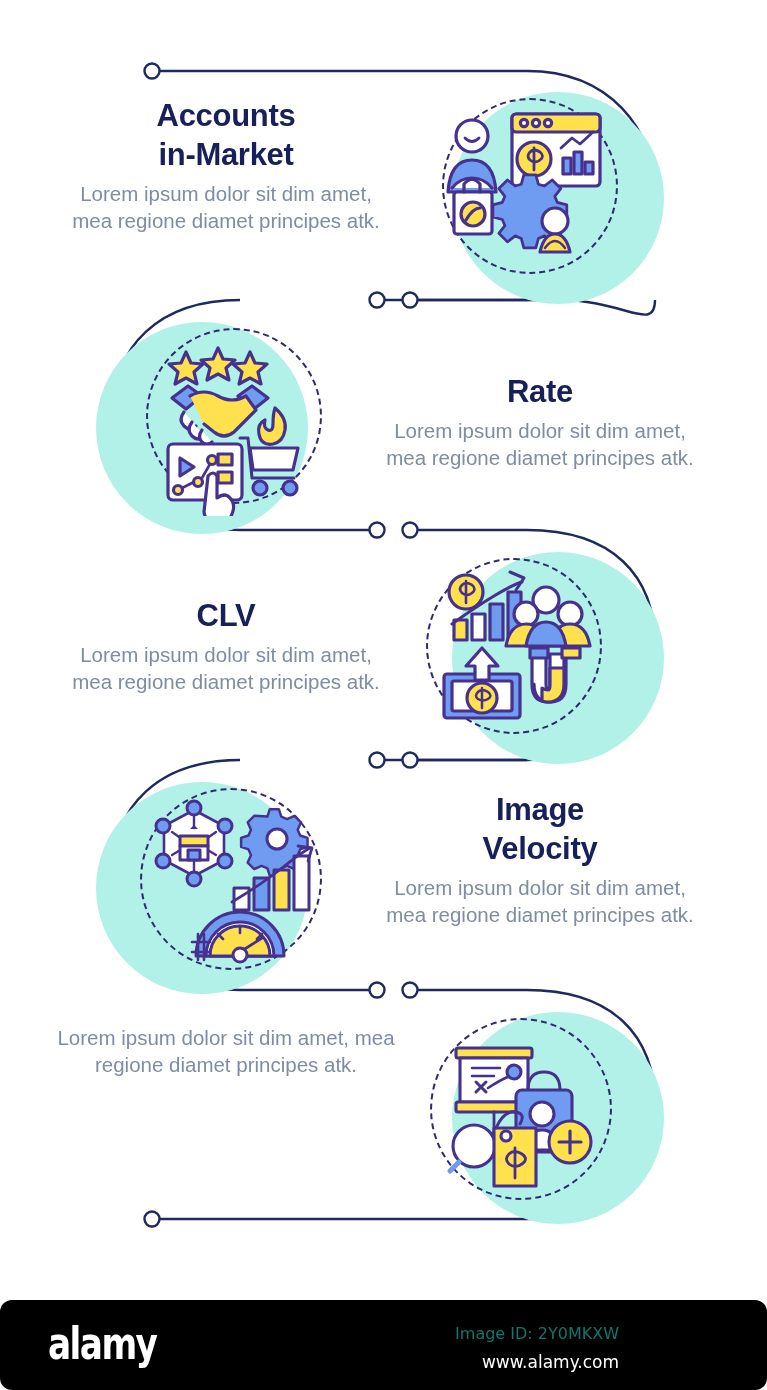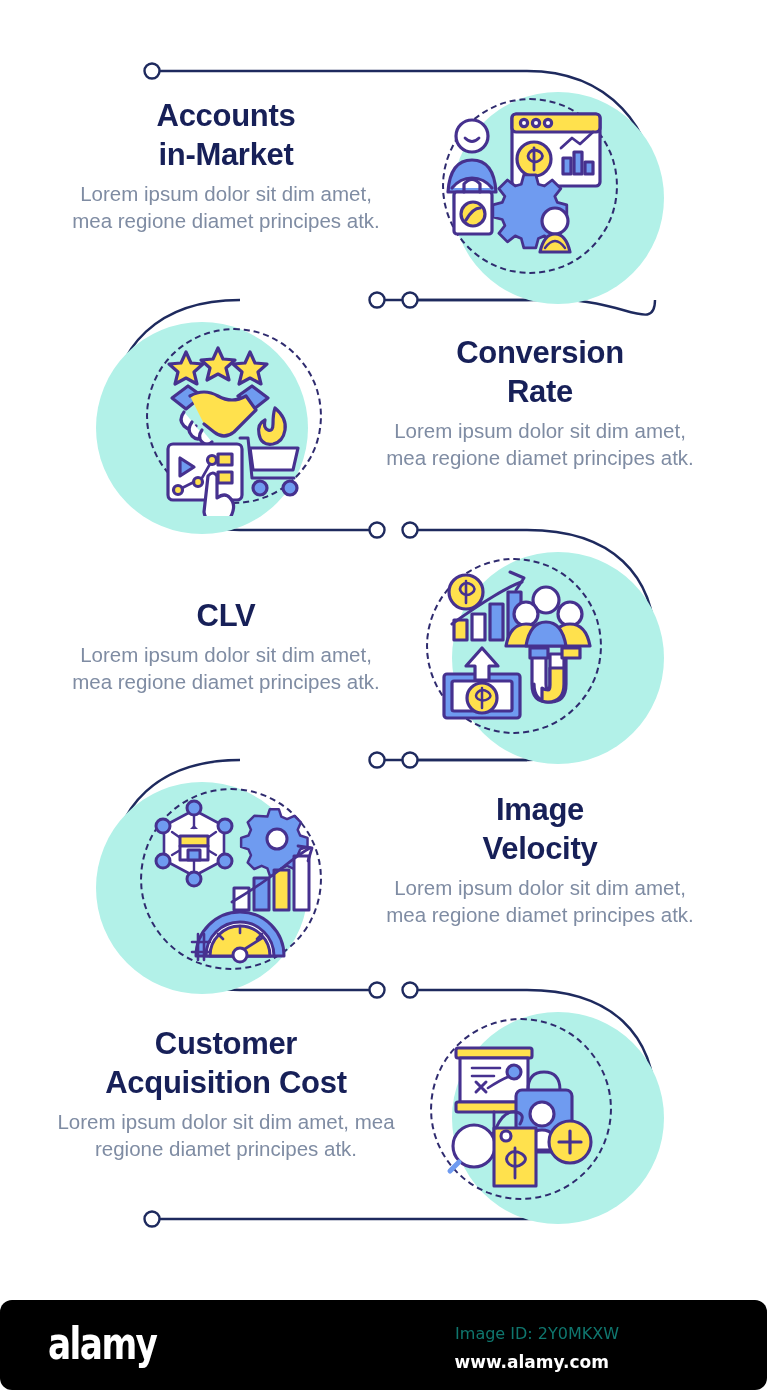--- a/index.html
+++ b/index.html
@@ -41,22 +41,22 @@
     position:absolute;left:48px;top:18px;color:#fff;
     font-family:"DejaVu Sans", sans-serif;
     font-weight:bold;font-size:44px;letter-spacing:-2px;
     transform:scaleX(0.78);transform-origin:left top;
   }
   #imgid{
     position:absolute;right:148px;top:24px;color:#0f766e;
     font-family:"DejaVu Sans", sans-serif;font-size:16px;white-space:nowrap;
   }
   #alamyurl{
-    position:absolute;right:158px;top:52px;color:#fff;
-    font-family:"DejaVu Sans", sans-serif;font-weight:bold;font-size:17px;white-space:nowrap;
+    position:absolute;right:148px;top:52px;color:#fff;
+    font-family:"DejaVu Sans", sans-serif;font-weight:normal;font-size:17px;white-space:nowrap;
   }
 </style>
 </head>
 <body>
 
 <div id="canvas">
 
   <svg id="connector" viewBox="0 0 767 1300">
     <g fill="none" stroke="#1e2a5e" stroke-width="2.4">
 
@@ -171,21 +171,21 @@
       <circle cx="58" cy="156" r="4.5" fill="#ffe14d"></circle>
       <circle cx="72" cy="134" r="4.5" fill="#ffe14d"></circle>
       <path d="M42 162 l12-6 M62 152 l8-14" stroke-width="2.6"></path>
 
       <path d="M68 150 q5-6 9 0 l0 22 q8-6 13 0 q6 6 2 16 q-4 10 -14 10 q-12 0 -14-12 z" fill="#fff"></path>
     </g>
   </svg>
 
   <div class="tblock" style="left:380px;top:333px;width:320px;">
     <div class="ttitle">
-      <span>Conversion</span><br>
+      <br>
       <span>Rate</span>
     </div>
     <p class="tdesc">Lorem ipsum dolor sit dim amet, mea regione diamet principes atk.</p>
   </div>
 
   <svg class="iconart" style="left:430px;top:558px;" width="180" height="180" viewBox="0 0 180 180">
     <g stroke="#46318f" stroke-width="3.2" fill="none" stroke-linejoin="round" stroke-linecap="round">
 
       <circle cx="36" cy="34" r="17" fill="#ffe14d"></circle>
       <path d="M36 23 v22 M42 27 q-6-4-10 0 t0 8 q5 4 10 0 t0-8" stroke-width="2.6"></path>
@@ -294,24 +294,20 @@
       <path d="M27 144 l-9 9" stroke-width="5" stroke="#6f9bf0"></path>
 
       <path d="M62 110 l42 0 0 58 -42 0z" fill="#ffe14d"></path>
       <path d="M64 110 q8-18 20-16 q10 2 4 12" stroke-width="3"></path>
       <circle cx="74" cy="118" r="5" fill="#fff"></circle>
       <path d="M83 130 v30 M90 136 q-8-5-13 0 t0 10 q6 5 13 0 t0-10" stroke-width="2.8"></path>
     </g>
   </svg>
 
   <div class="tblock" style="left:56px;top:1024px;width:340px;">
-    <div class="ttitle">
-      <span>Customer</span><br>
-      <span>Acquisition Cost</span>
-    </div>
     <p class="tdesc">Lorem ipsum dolor sit dim amet, mea regione diamet principes atk.</p>
   </div>
 
 </div>
 
 <div id="footer">
   <div id="alamy-logo">alamy</div>
   <div id="imgid">Image ID: 2Y0MKXW</div>
   <div id="alamyurl">www.alamy.com</div>
 </div>

